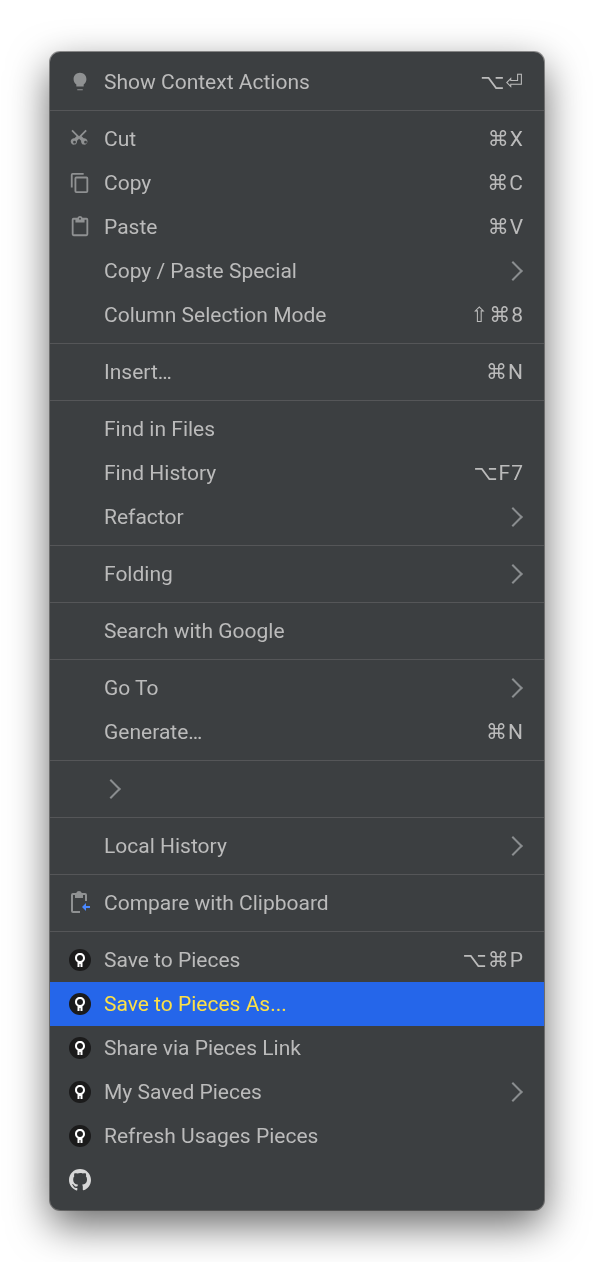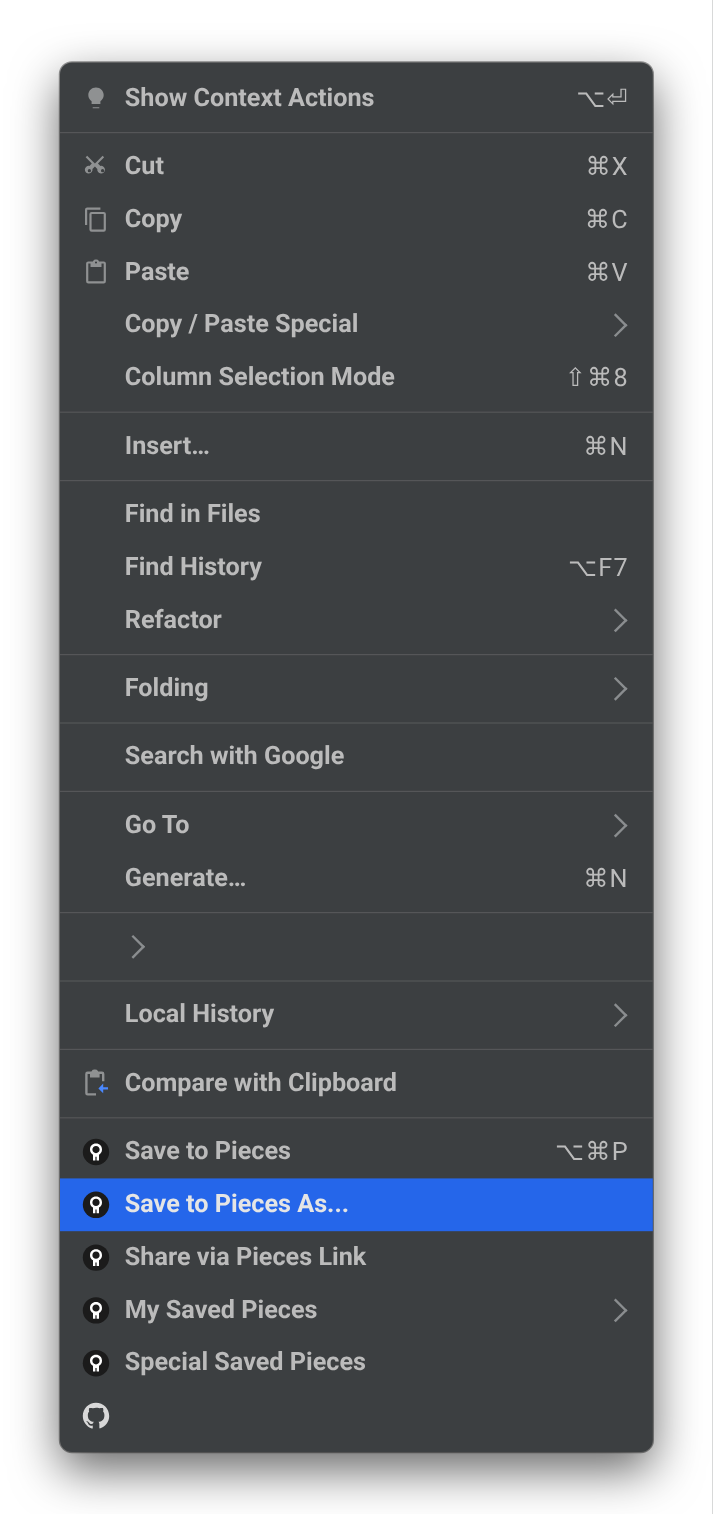--- a/index.html
+++ b/index.html
@@ -24,36 +24,35 @@
   }
   .menu-item {
     display: flex;
     align-items: center;
     height: 44px;
     padding: 0 20px 0 14px;
     cursor: default;
   }
   .menu-item.selected {
     background: #2566ea;
-    color: #e5e5e5;
+    color: #fde047;
   }
   .icon-slot {
     width: 32px;
     height: 28px;
     display: flex;
     align-items: center;
     justify-content: center;
     flex: 0 0 32px;
     margin-right: 8px;
   }
   .label {
     flex: 1 1 auto;
     white-space: nowrap;
     overflow: hidden;
-    font-weight: bold;
   }
   .shortcut {
     flex: 0 0 auto;
     color: #bbbbbb;
     font-size: 21px;
     letter-spacing: 1px;
     text-align: right;
   }
   .submenu-arrow {
     flex: 0 0 auto;
@@ -260,21 +259,21 @@
     <span class="submenu-arrow"></span>
   </div>
 
   <div class="menu-item">
     <span class="icon-slot">
       <svg width="24" height="24" viewBox="0 0 24 24">
         <circle class="icon-black-circle" cx="12" cy="12" r="11"></circle>
         <path fill="#fff" d="M12 5c-3 0-5 2-5 5 0 2 1 3.5 2.5 4.2V19h2v-3h1v3h2v-4.8C16 13.5 17 12 17 10c0-3-2-5-5-5zm0 2c1.7 0 3 1.3 3 3s-1.3 3-3 3-3-1.3-3-3 1.3-3 3-3z"></path>
       </svg>
     </span>
-    <span class="label">Special Saved Pieces</span>
+    <span class="label">Refresh Usages Pieces</span>
   </div>
 
   <div class="menu-item">
     <span class="icon-slot">
       <svg width="24" height="24" viewBox="0 0 24 24">
         <path class="icon-white" d="M12 1C5.9 1 1 5.9 1 12c0 4.9 3.2 9 7.5 10.4.6.1.8-.2.8-.5v-2c-3 .7-3.7-1.3-3.7-1.3-.5-1.3-1.2-1.6-1.2-1.6-1-.7.1-.7.1-.7 1.1.1 1.7 1.1 1.7 1.1 1 1.7 2.6 1.2 3.3.9.1-.7.4-1.2.7-1.5-2.4-.3-5-1.2-5-5.5 0-1.2.4-2.2 1.1-3-.1-.3-.5-1.4.1-2.9 0 0 .9-.3 3 .1.9-.2 1.8-.4 2.7-.4s1.8.1 2.7.4c2.1-.4 3-.1 3-.1.6 1.5.2 2.6.1 2.9.7.8 1.1 1.8 1.1 3 0 4.3-2.6 5.2-5 5.5.4.3.8 1 .8 2v3c0 .3.2.6.8.5C19.8 21 23 16.9 23 12c0-6.1-4.9-11-11-11z"></path>
       </svg>
     </span>
   </div>
 

